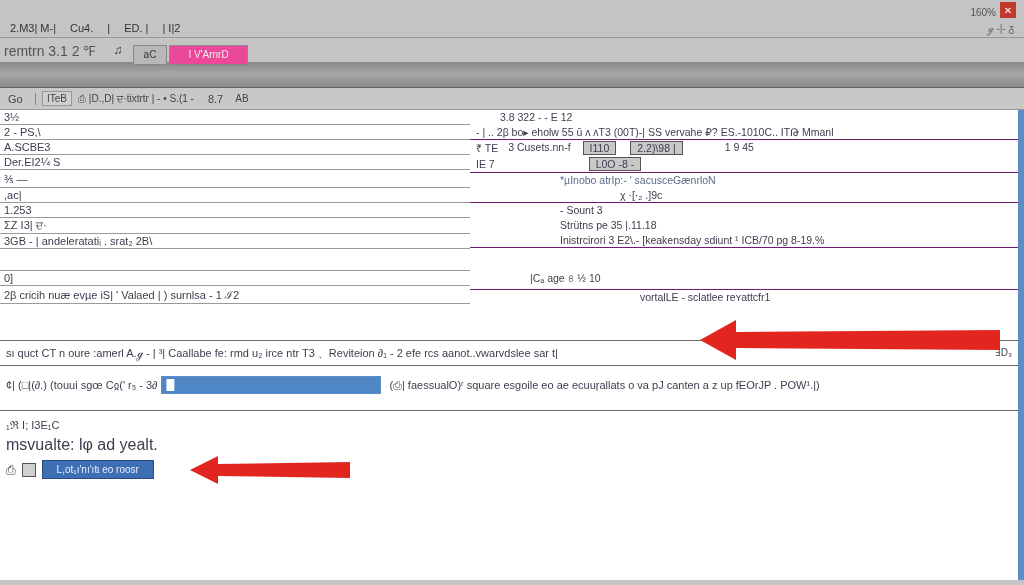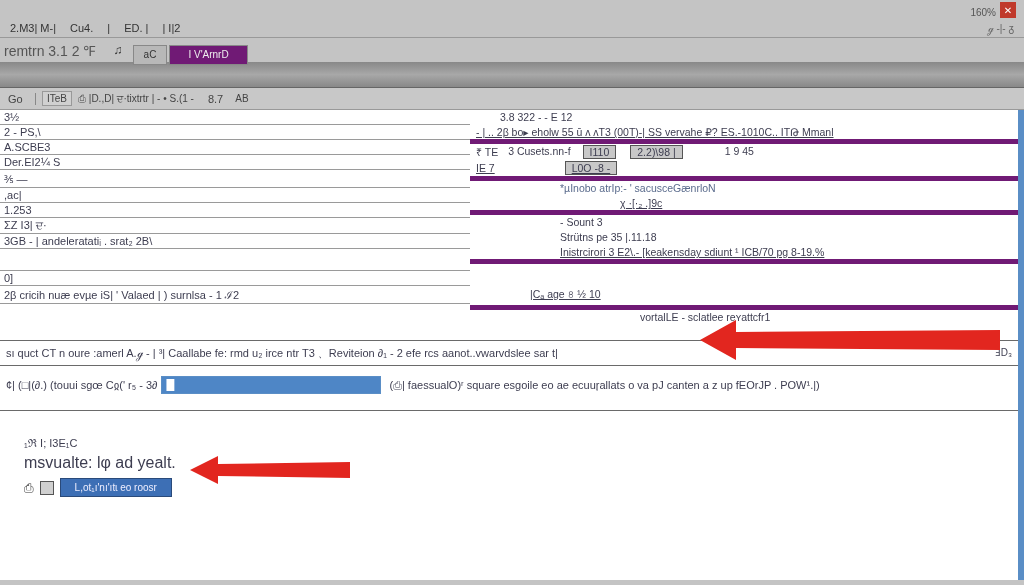--- a/index.html
+++ b/index.html
@@ -57,21 +57,21 @@
   height: 20px;
   padding: 2px 10px;
   background: #b8b8b8;
   border: 1px solid #888;
   font-size: 10px;
   display: flex;
   align-items: center;
   margin-top: 9px;
 }
 .tab.active {
-  background: #701a75;
+  background: #ec4899;
   color: #eee;
   padding: 2px 18px;
 }
 .toolbar-strip {
   height: 26px;
   background: linear-gradient(to bottom, #888 0%, #a8a8a8 50%, #888 100%);
   border-bottom: 1px solid #666;
 }
 .formula-bar {
   height: 22px;
@@ -118,21 +118,21 @@
   left: 470px;
   right: 0;
   top: 0;
 }
 .right-panel .prow {
   padding: 1px 6px;
   font-size: 10.5px;
   color: #3d3d50;
   min-height: 15px;
 }
-.right-panel .prow.divider { border-bottom: 5px solid #701a75; text-decoration: underline; }
+.right-panel .prow.divider { border-bottom: 1px solid #701a75; }
 .control-box {
   display: inline-block;
   border: 1px solid #555;
   padding: 0 6px;
   margin: 0 2px;
   background: #c8c8c8;
 }
 .long-text-row {
   border-top: 1px solid #6a6a6a;
   border-bottom: 1px solid #6a6a6a;
@@ -159,21 +159,21 @@
   padding: 0 4px;
   font-size: 11px;
 }
 .input-row .suffix {
   font-size: 11px;
   color: #3d3d50;
   margin-left: 4px;
 }
 .bottom-section {
   border-top: 1px solid #6a6a6a;
-  padding: 24px;
+  padding: 6px;
 }
 .bottom-section .blabel {
   font-size: 11px;
   color: #3d3d50;
   margin-bottom: 4px;
 }
 .bottom-section .btxt {
   font-size: 16px;
   color: #3d3d50;
   margin-bottom: 6px;
@@ -260,21 +260,21 @@
     <div class="prow divider">- | .. 2β   bo▸ eholw  55  ū  ʌ ʌT3 (00T)-| SS vervahe  ₽?  ES.-1010C.. ITԹ                                   Mmanl</div>
     <div class="prow" style="display:flex;gap:10px;align-items:flex-start">
       <span>₹              TE</span>
       <span>3  Cusets.nn-f</span>
       <span class="control-box">I110</span>
       <span class="control-box">2.2)\98 |</span>
       <span style="margin-left:30px">1              9                       45</span>
     </div>
     <div class="prow divider" style="display:flex;gap:10px;align-items:center">
       <span>IE              7</span>
-      <span class="control-box" style="margin-left:60px">L0O   -8  -</span>
+      <span class="control-box" style="margin-left:84px">L0O   -8  -</span>
     </div>
     <div class="prow" style="padding-left:90px;color:#5a6b8c">*µInobo atrIp:- ' sacusceGænrloN</div>
     <div class="prow divider" style="padding-left:150px">χ   ·[·₂  .]9c</div>
     <div class="prow" style="padding-left:90px">- Sount 3</div>
     <div class="prow" style="padding-left:90px">Strütns pe  35   |.11.18</div>
     <div class="prow divider" style="padding-left:90px">Inistrcirori 3  E2\.- [keakensday  sdiunt  ¹ ICB/70 pg                                8-19.%</div>
     <div class="prow" style="height:22px"></div>
     <div class="prow divider" style="padding-left:60px">|Cₐ  age  ৪  ½     10</div>
     <div class="prow" style="padding-left:170px">vortalLE      -   sclatlee  reʏattcfr1</div>
   </div>

